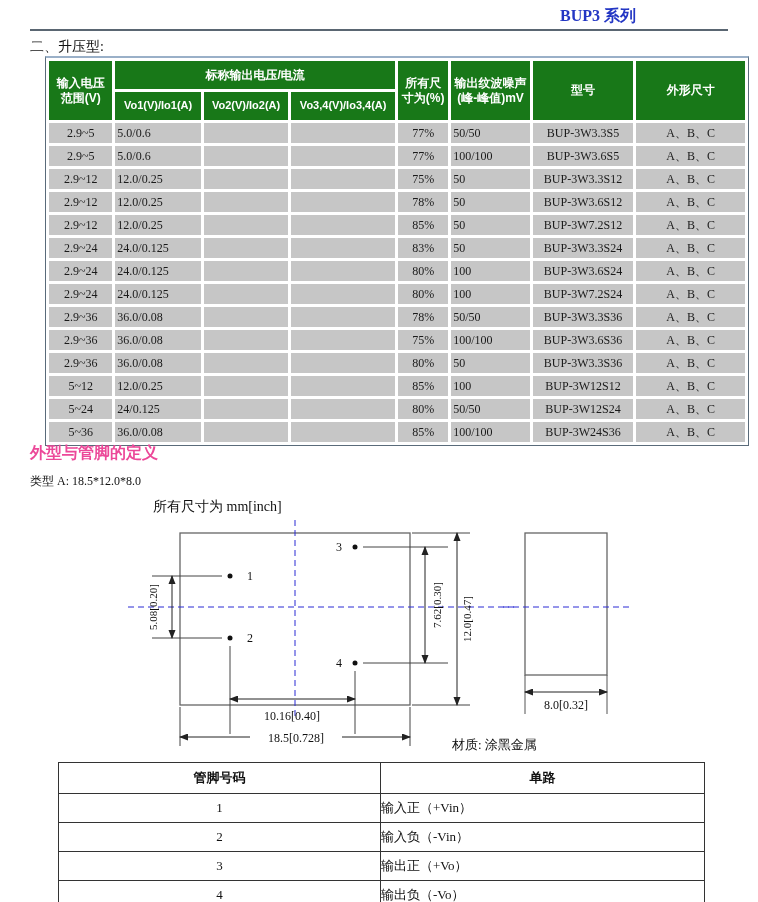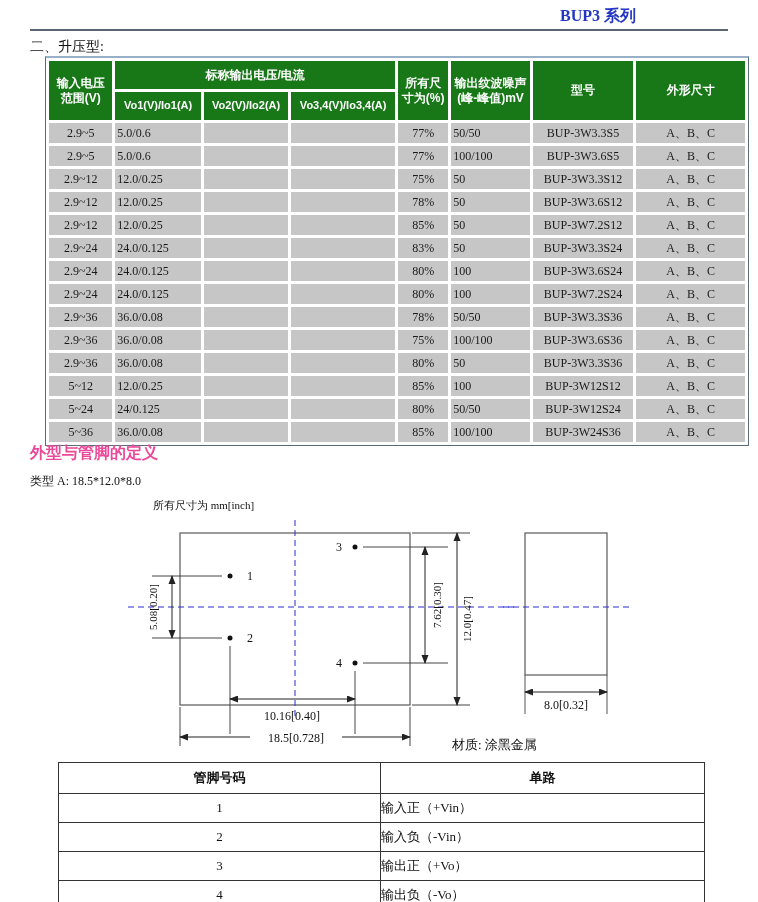--- a/index.html
+++ b/index.html
@@ -23,21 +23,21 @@
                  font-family:"Liberation Sans","DejaVu Sans",sans-serif;line-height:1.25;}
   .main-table th.sub{font-size:11px;}
   .main-table td{background:#c6c6c6;font-size:12px;height:20px;padding:0 2px;
                  color:#1a1a1a;vertical-align:middle;white-space:nowrap;overflow:hidden;}
   .main-table td.ac{text-align:center;}
   .main-table td.al{text-align:left;}
 
   
   .outline-title{position:absolute;left:30px;top:443px;font-size:16px;font-weight:bold;color:#ec4899;}
   .type-label{position:absolute;left:30px;top:473px;font-size:12px;}
-  .units-note{position:absolute;left:153px;top:498px;font-size:11px;}
+  .units-note{position:absolute;left:153px;top:498px;font-size:14px;}
   .material{position:absolute;left:452px;top:736px;font-size:13px;}
   .outline-svg{position:absolute;left:100px;top:516px;}
   .outline-svg text{font-family:"Liberation Serif","DejaVu Serif",serif;fill:#111;}
 
   
   .pin-table{position:absolute;left:58px;top:762px;width:647px;border-collapse:collapse;background:#fff;}
   .pin-table th,.pin-table td{border:1px solid #333;font-size:13px;color:#111;}
   .pin-table th{height:28px;font-weight:bold;text-align:center;}
   .pin-table td{height:26px;}
   .pin-table td.num{text-align:center;width:319px;}

